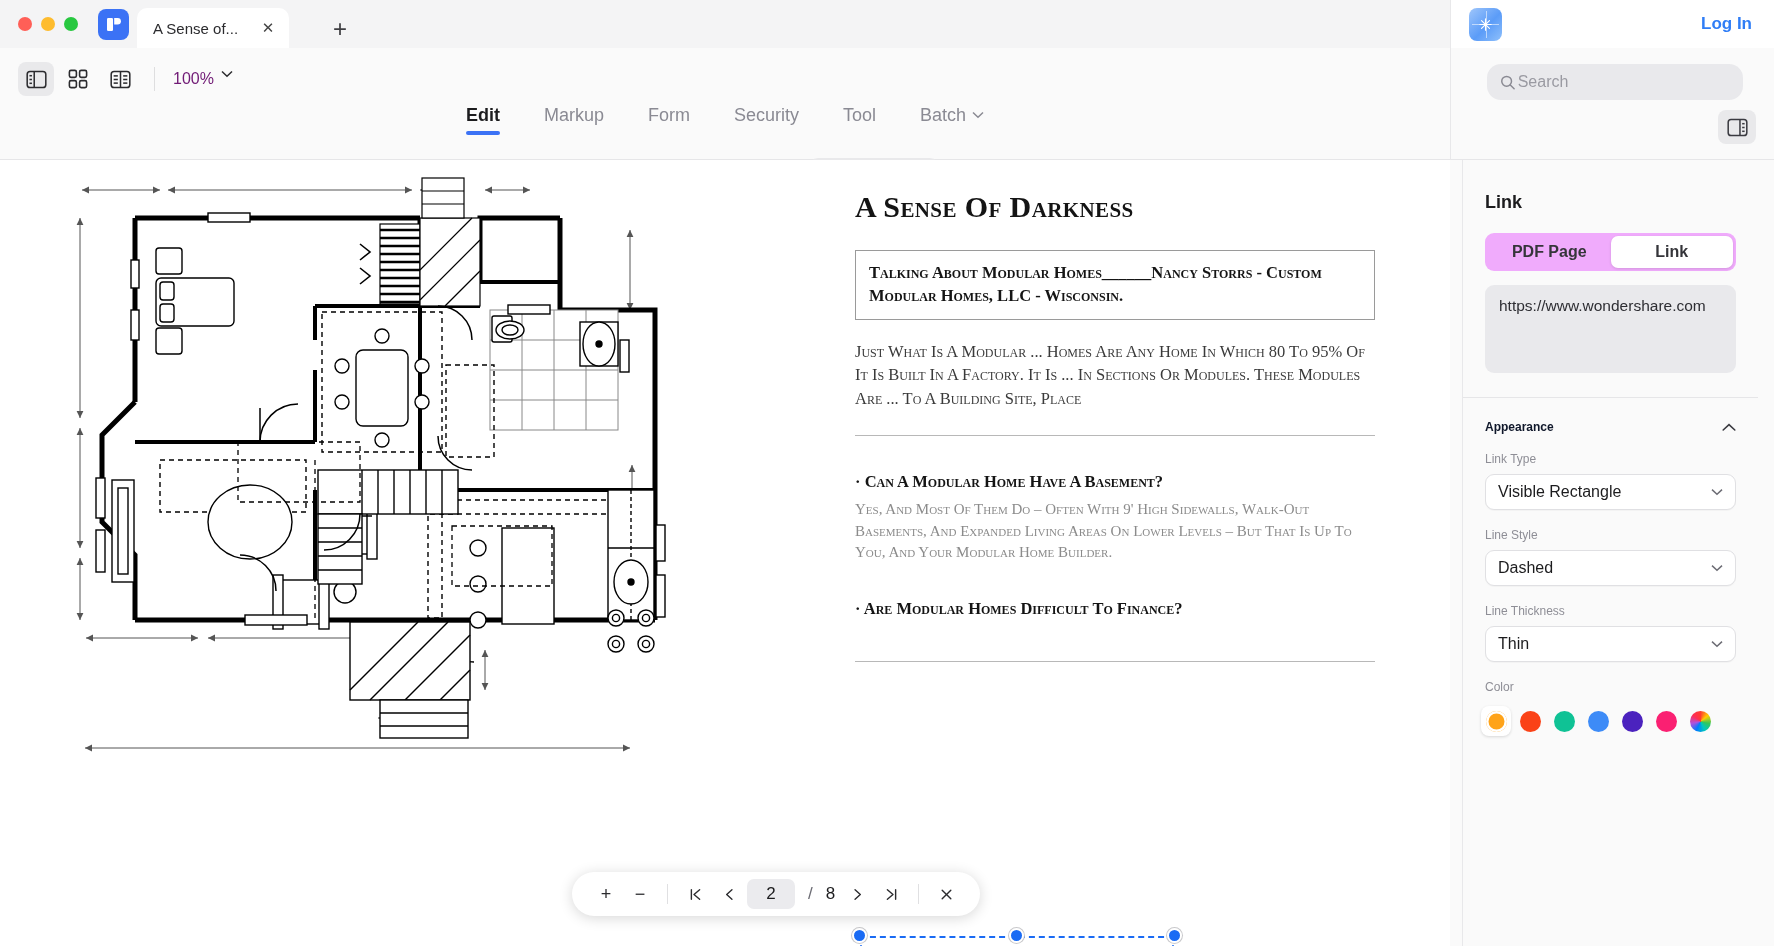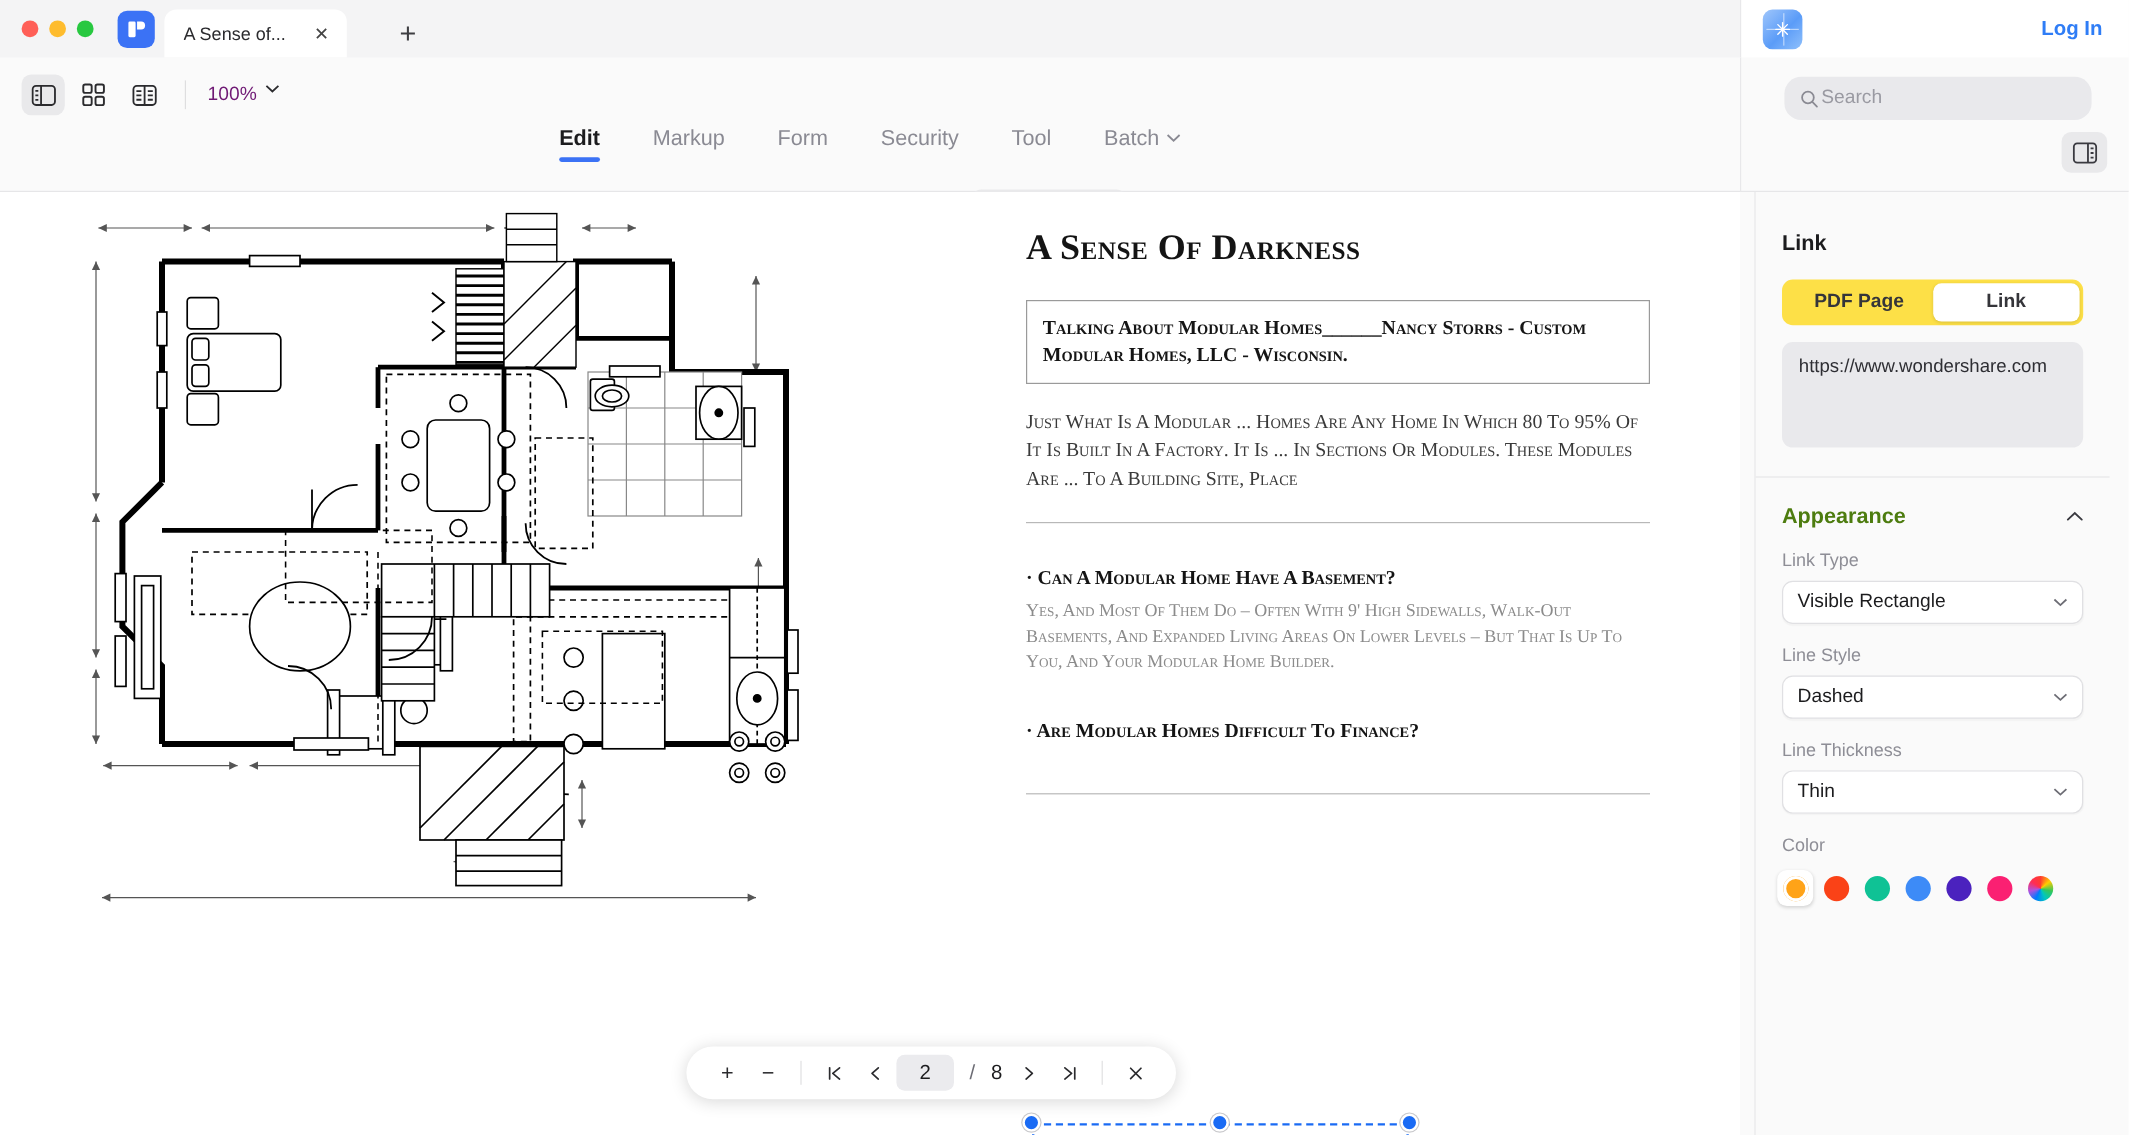--- a/index.html
+++ b/index.html
@@ -213,40 +213,40 @@
   .pn-slash { margin:0 11px; font-size:17px; color:#6c6c74; }
   .pn-total { font-size:17px;color:#1c1c1e; margin-right:4px;}
 
   
   .rightpanel {
     position:absolute; right:16px; top:160px; width:296px; height:786px;
     background:#fafafa; border-left:1px solid #e8e8ea;
   }
   .rp-title { font-size:18px;font-weight:700;color:#1c1c1e; margin:32px 0 0 22px; }
   .seg {
-    margin:20px 22px 0 22px; height:38px; background:#fde047; border-radius:9px;
+    margin:20px 22px 0 22px; height:38px; background:#f0abfc; border-radius:9px;
     display:flex; padding:3px;
   }
   .seg-item {
     flex:1; display:flex;align-items:center;justify-content:center;
     font-size:16px; font-weight:700; color:#35353a; border-radius:7px; cursor:pointer;
   }
   .seg-item.active { background:#ffffff; box-shadow:0 1px 3px rgba(0,0,0,.13); }
   .urlbox {
     margin:14px 22px 0 22px; height:88px; background:#e9e9ec; border-radius:9px;
     padding:12px 14px; font-size:15.5px; color:#2e2e33; overflow:hidden;
   }
   .rp-divider { margin-top:24px; height:1px; background:#e6e6e8; }
 
   .rp-sec-head {
     display:flex;align-items:center;justify-content:space-between;
     margin:22px 22px 0 22px;
   }
-  .rp-sec-title{font-size:18px;font-weight:700;color:#4d7c0f;}
-  .rp-label { margin:18px 0 0 22px; font-size:15px; color:#8e8e96; }
+  .rp-sec-title{font-size:12px;font-weight:700;color:#0f172a;}
+  .rp-label { margin:18px 0 0 22px; font-size:12px; color:#8e8e96; }
   .rp-select {
     margin:8px 22px 0 22px; height:36px; background:#ffffff;
     border:1px solid #e0e0e3; border-radius:9px;
     display:flex;align-items:center; padding:0 12px;
     font-size:16px;color:#1c1c1e; cursor:pointer;
     box-shadow:0 1px 1px rgba(0,0,0,.03);
   }
   .rp-select .chev{margin-left:auto;color:#6d6d75;}
   .swatches { display:flex; align-items:center; gap:4px; margin:12px 0 0 18px; }
   .sw-wrap{

